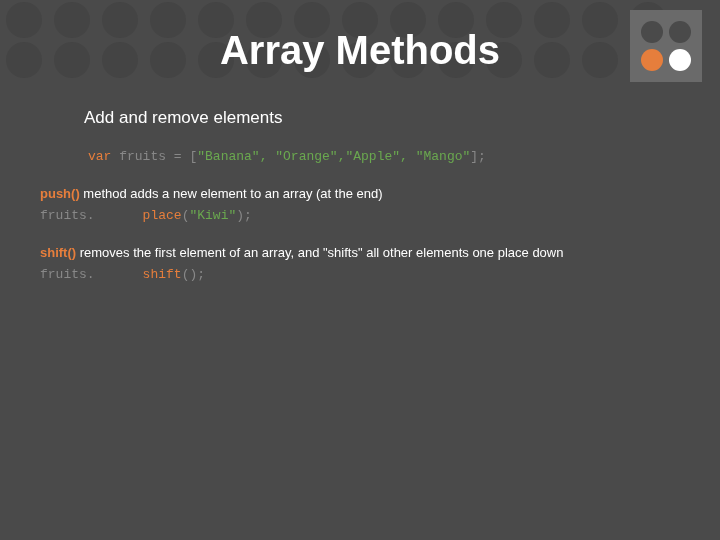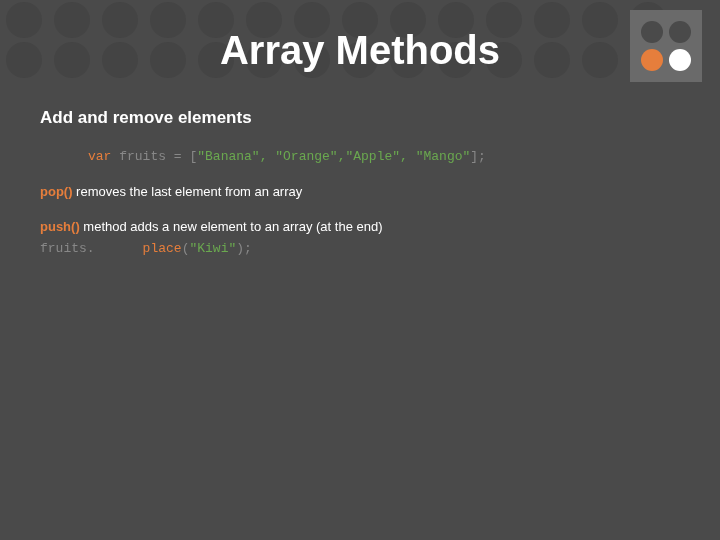--- a/index.html
+++ b/index.html
@@ -44,23 +44,24 @@
     background: #6a6a6a;
   }
   .content {
     position: absolute;
     top: 108px;
     left: 40px;
     right: 40px;
   }
   .subtitle {
     font-size: 17px;
-    font-weight: bold;
+    font-weight: normal;
     color: #fff;
     margin-bottom: 20px;
+    margin-left: 44px;
   }
   .code {
     font-family: "Courier New", monospace;
     font-size: 13px;
     color: #888;
     margin-bottom: 18px;
     line-height: 1.4;
   }
   .code.tight { margin-bottom: 18px; margin-top: 4px; }
   .orange { color: #e67e3c; margin-left: 48px; }
@@ -123,23 +124,28 @@
 </div>
 
 <div class="content">
   <div class="subtitle">Add and remove elements</div>
 
   <div class="code">
     <span class="orange">var</span><span> fruits = [</span><span class="green">"Banana", "Orange","Apple", "Mango"</span><span>];</span>
   </div>
 
   <div class="block">
-    <div class="desc"><span class="method">pop()</span><span> removes the last element from an array</span></div>
   </div>
 
   <div class="block">
     <div class="desc"><span class="method">push()</span><span> method adds a new element to an array (at the end)</span></div>
     <div class="code tight">
       <span>fruits.</span><span class="orange">place</span><span>(</span><span class="green">"Kiwi"</span><span>);</span>
     </div>
   </div>
 
+  <div class="block">
+    <div class="desc"><span class="method">shift()</span><span> removes the first element of an array, and "shifts" all other elements one place down</span></div>
+    <div class="code tight">
+      <span>fruits.</span><span class="orange">shift</span><span>();</span>
+    </div>
+  </div>
 </div>
 
 </body></html>

